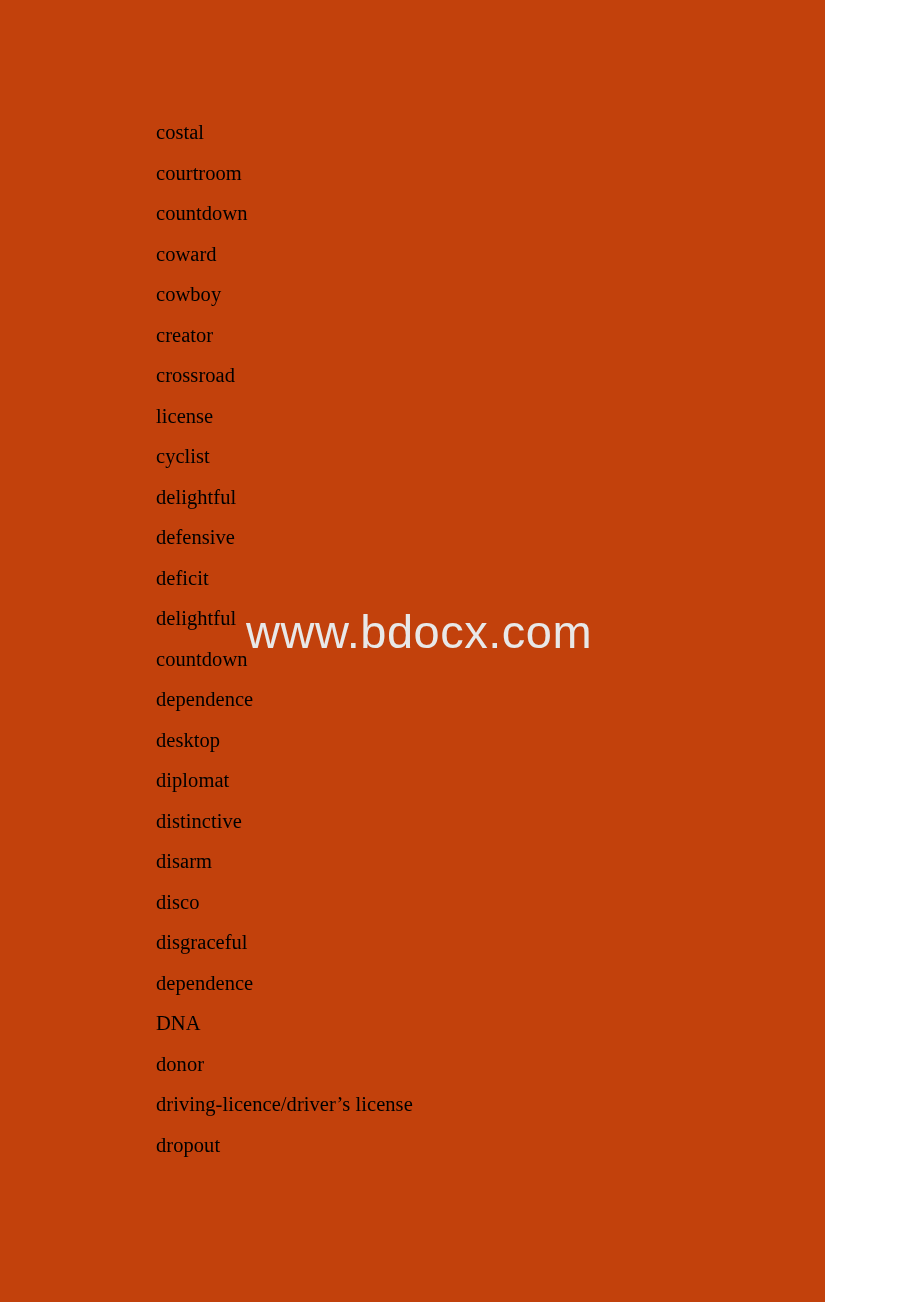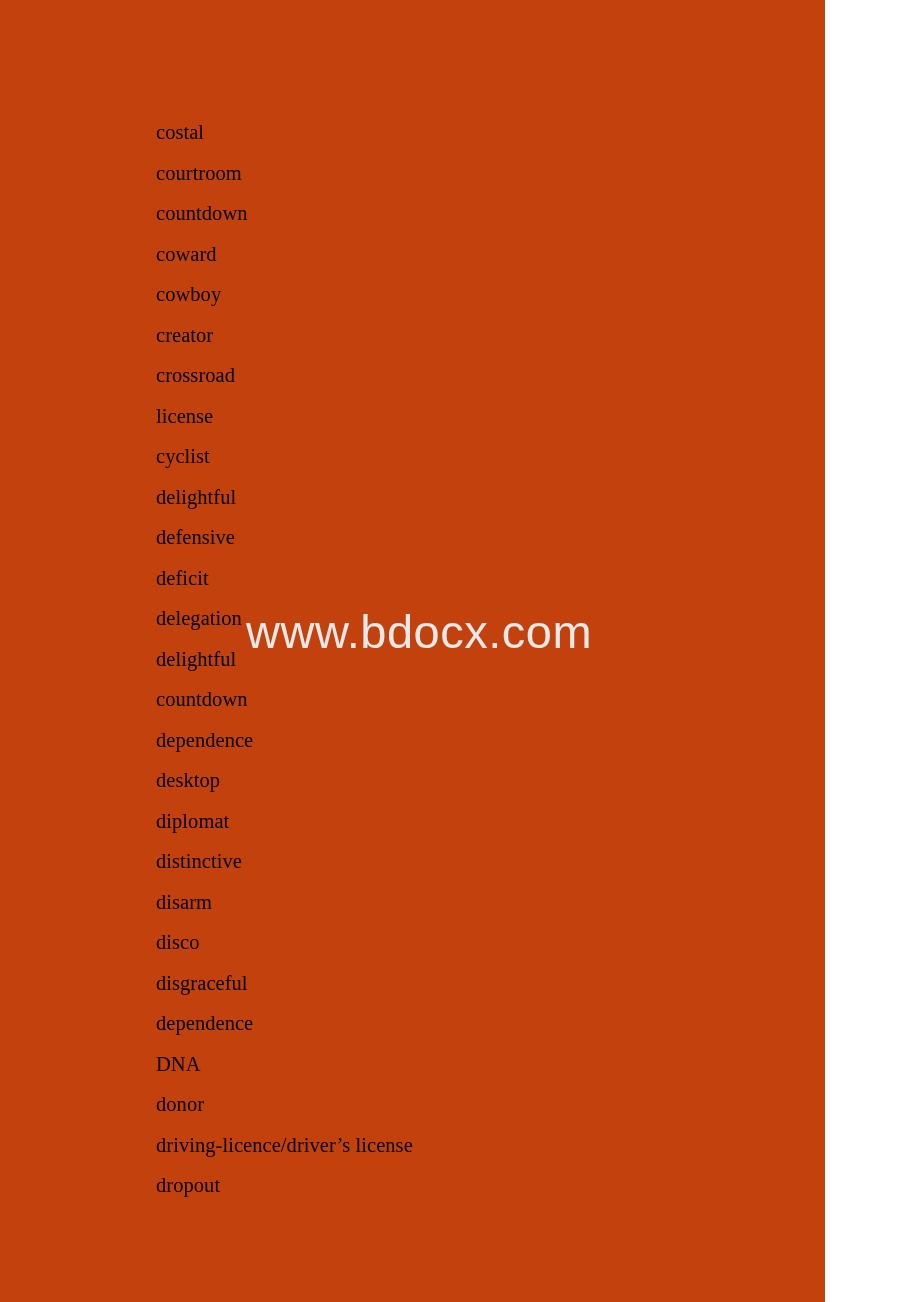--- a/index.html
+++ b/index.html
@@ -74,21 +74,20 @@
       <li>countdown</li>
       <li>coward</li>
       <li>cowboy</li>
       <li>creator</li>
       <li>crossroad</li>
       <li>license</li>
       <li>cyclist</li>
       <li>delightful</li>
       <li>defensive</li>
       <li>deficit</li>
-      <li>delegation</li>
       <li>delightful</li>
       <li>countdown</li>
       <li>dependence</li>
       <li>desktop</li>
       <li>diplomat</li>
       <li>distinctive</li>
       <li>disarm</li>
       <li>disco</li>
       <li>disgraceful</li>
       <li>dependence</li>

